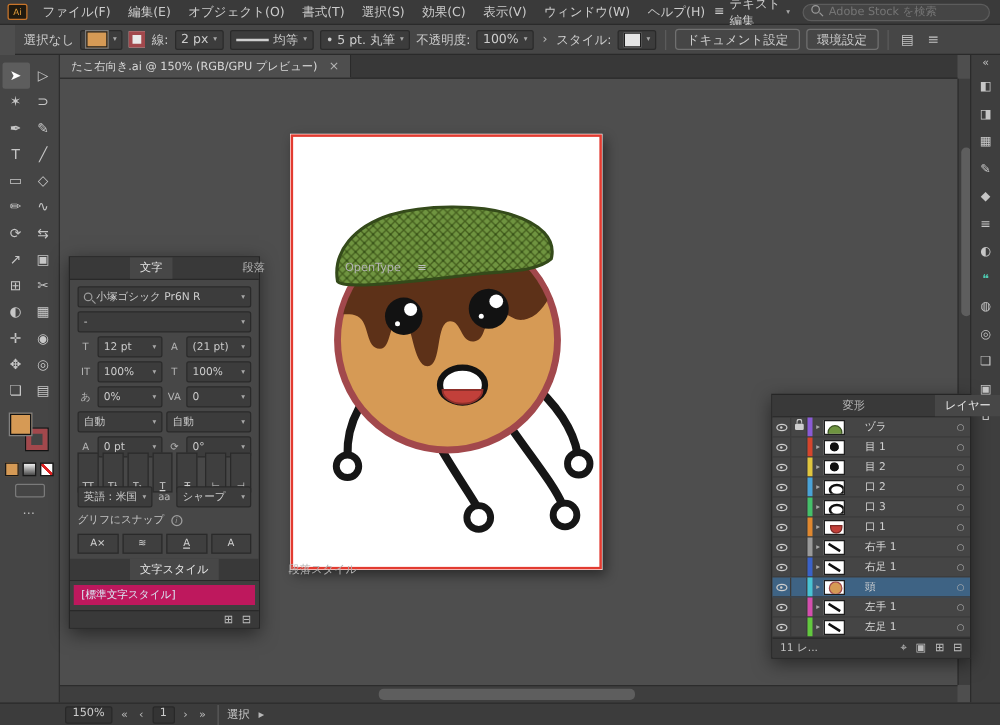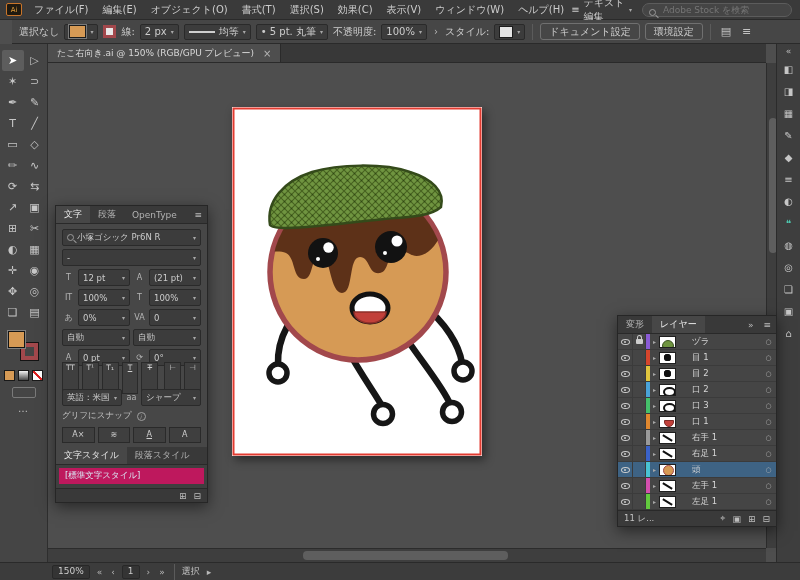--- a/index.html
+++ b/index.html
@@ -9,21 +9,21 @@
     font-size:10px;color:#cccccc;cursor:default;}
   
   .menubar{position:absolute;left:0;top:0;width:800px;height:20px;background:#3a3a3a;
     border-bottom:1px solid #2a2a2a;display:flex;align-items:center;padding:0 4px;z-index:4;}
   .app-icon{width:16px;height:13px;margin:0 5px 0 2px;background:#201a10;border:1px solid #c9752a;
     border-radius:2px;color:#e8a13c;font-size:7px;display:flex;align-items:center;justify-content:center;flex:none;}
   .menu-item{padding:2px 7px;white-space:nowrap;}
   .menubar-right{margin-left:auto;display:flex;align-items:center;gap:10px;padding-right:4px;}
   .workspace-btn{display:flex;align-items:center;gap:4px;}
   .searchbox{width:152px;height:14px;background:#454545;border:1px solid #5c5c5c;border-radius:8px;
-    display:flex;align-items:flex-end;gap:5px;padding:0 6px;}
+    display:flex;align-items:flex-start;gap:5px;padding:0 6px;}
   .searchbox input{flex:1;background:transparent;border:none;outline:none;color:#bdbdbd;
     font-family:inherit;font-size:9px;min-width:0;}
   .i-mag{width:7px;height:7px;border:1px solid #9a9a9a;border-radius:50%;position:relative;flex:none;}
   .i-mag::after{content:'';position:absolute;left:5px;top:6px;width:4px;height:1px;background:#9a9a9a;transform:rotate(45deg);}
   
   .controlbar{position:absolute;left:12px;top:20px;width:800px;height:24px;background:#464646;
     border-bottom:1px solid #2a2a2a;display:flex;align-items:center;gap:5px;padding:0 7px;z-index:4;}
   .cfield{background:#3c3c3c;border:1px solid #2a2a2a;border-radius:2px;height:16px;
     display:inline-flex;align-items:center;gap:4px;padding:0 4px;white-space:nowrap;}
   .cbtn{border:1px solid #707070;border-radius:3px;height:17px;display:inline-flex;align-items:center;
@@ -67,34 +67,34 @@
   .vscroll{position:absolute;left:766px;top:63px;width:12px;height:485px;background:#3e3e3e;
     border-left:1px solid #2c2c2c;z-index:2;}
   .vthumb{position:absolute;left:2px;top:55px;width:8px;height:135px;background:#5e5e5e;border-radius:4px;}
   .hscroll{position:absolute;left:48px;top:548px;width:718px;height:14px;background:#3e3e3e;
     border-top:1px solid #2c2c2c;z-index:2;}
   .hthumb{position:absolute;left:255px;top:2px;width:205px;height:9px;background:#5e5e5e;border-radius:4px;}
   
   .panel{position:absolute;background:#474747;border:1px solid #262626;
     box-shadow:0 4px 14px rgba(0,0,0,.5);z-index:6;}
   .phead{height:18px;background:#393939;display:flex;align-items:stretch;border-bottom:1px solid #292929;}
-  .ptab{padding:0 8px;display:flex;align-items:center;font-size:9px;color:#b2b2b2;white-space:nowrap;}
+  .ptab{padding:0 8px;display:flex;align-items:center;font-size:9px;color:#b2b2b2;white-space:nowrap;margin-left:48px;}
   .ptab.active{background:#474747;color:#e8e8e8;}
   .phead-sp{flex:1;}
   .phead-ic{display:flex;align-items:center;padding:0 5px;color:#bdbdbd;font-size:9px;}
   
   .char-panel{left:55px;top:205px;width:153px;}
   .pbody{padding:5px 6px 4px;display:flex;flex-direction:column;gap:3px;}
   .prow{display:flex;align-items:center;gap:3px;height:17px;}
   .pfield{flex:1;background:#3c3c3c;border:1px solid #2a2a2a;border-radius:2px;height:17px;
     display:flex;align-items:center;gap:3px;padding:0 4px;font-size:8.5px;min-width:0;overflow:hidden;white-space:nowrap;}
   .pfield .caret{margin-left:auto;}
   .plab{width:13px;flex:none;text-align:center;color:#b5b5b5;font-size:8px;}
   .tt-btn{width:17px;height:32px;border:1px solid #2a2a2a;background:#3f3f3f;display:flex;
-    align-items:flex-start;justify-content:center;font-size:7.5px;color:#d0d0d0;}
+    align-items:flex-end;justify-content:center;font-size:7.5px;color:#d0d0d0;}
   .tt-btn.u span{text-decoration:underline;}
   .tt-btn.s span{text-decoration:line-through;}
   .snap-head{display:flex;align-items:center;gap:5px;height:14px;color:#c4c4c4;font-size:8.5px;}
   .i-info{width:9px;height:9px;border:1px solid #9f9f9f;border-radius:50%;display:flex;align-items:center;
     justify-content:center;font-size:6px;color:#9f9f9f;font-style:italic;}
   .snap-btn{flex:1;height:16px;border:1px solid #2a2a2a;background:#3f3f3f;display:flex;
     align-items:center;justify-content:center;font-size:8px;color:#d0d0d0;}
   .snap-btn.u{text-decoration:underline;}
   .style-list{background:#3f3f3f;padding:3px 3px 4px;}
   .style-item{height:16px;background:#be185d;color:#d9e6f4;display:flex;align-items:center;

